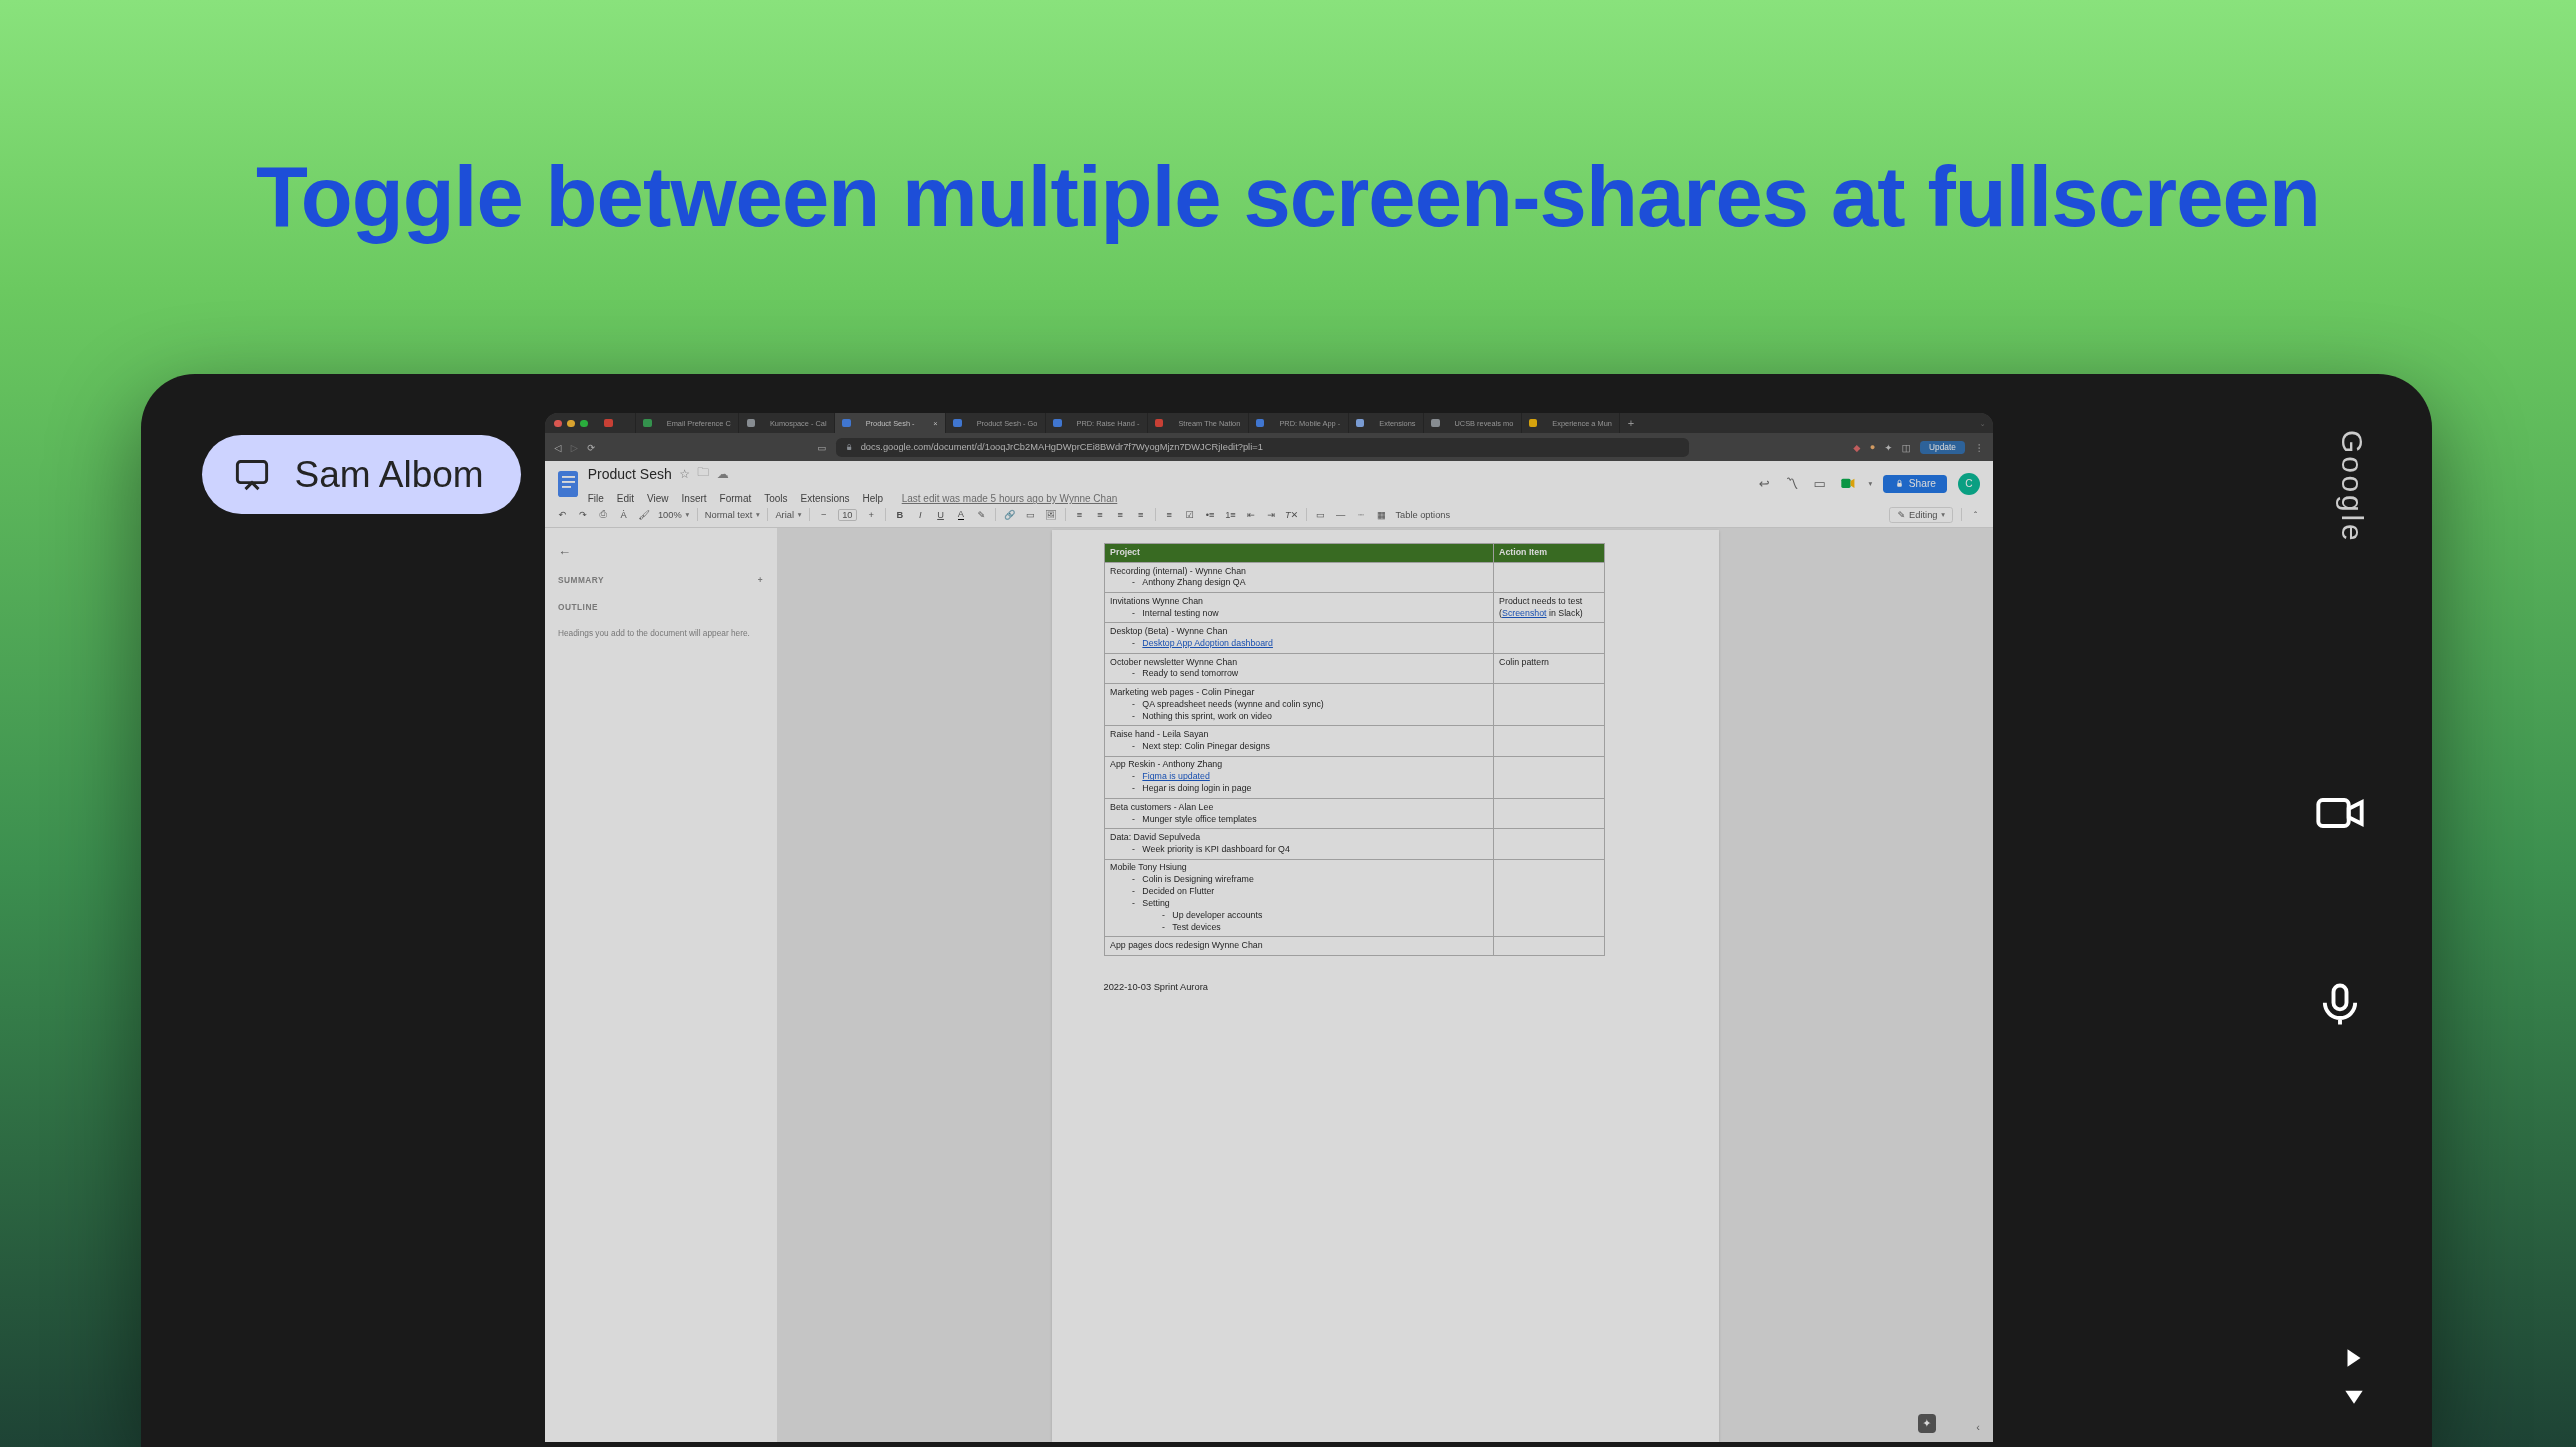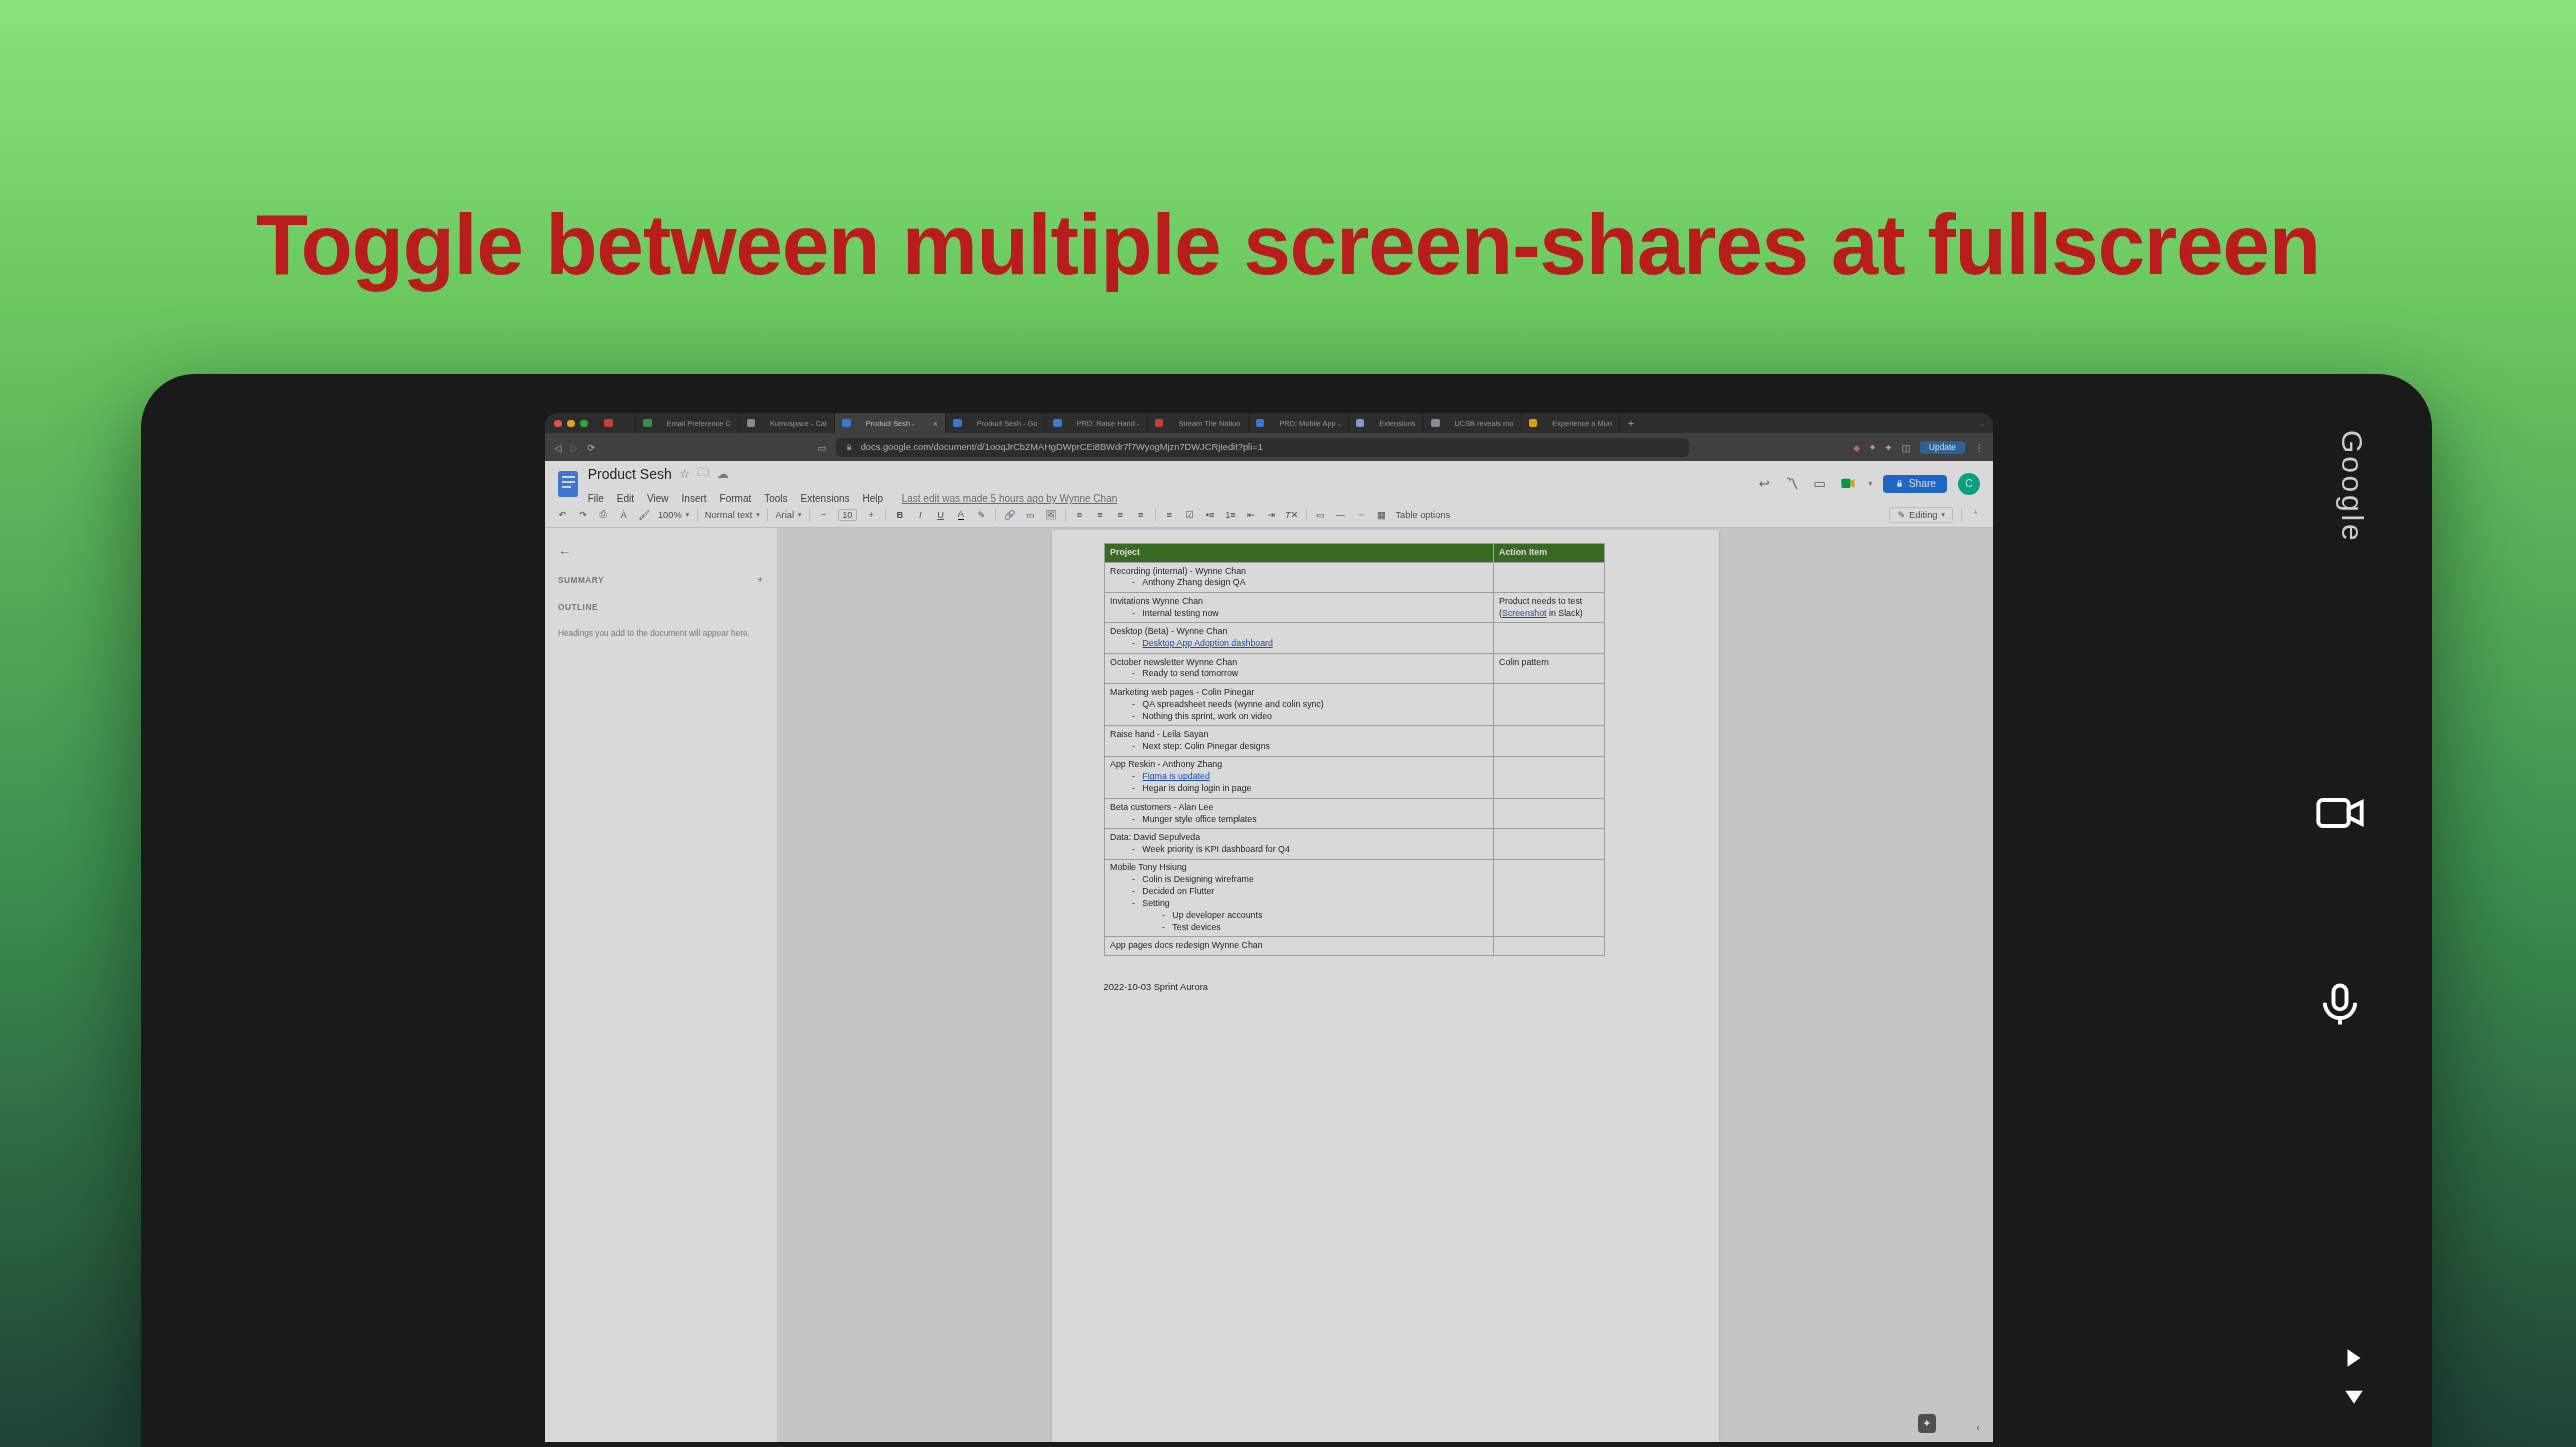--- a/index.html
+++ b/index.html
@@ -3,21 +3,21 @@
 <meta charset="utf-8">
 <style>
 * { margin:0; padding:0; box-sizing:border-box; }
 body {
   width:2576px; height:1448px;
   background:linear-gradient(to bottom,#89e27c 0%,#6bc960 20%,#3c8f4f 60%,#1e4335 100%);
   font-family:-apple-system,BlinkMacSystemFont,'Segoe UI',Arial,sans-serif;
   position:relative; overflow:hidden;
 }
 .headline { position:absolute; top:148px; left:0; right:0; text-align:center;
-  font-size:85px; font-weight:600; color:#b91c1c; letter-spacing:-0.9px;margin-top:48px; }
+  font-size:85px; font-weight:600; color:#1d4ed8; letter-spacing:-0.9px; }
 .device-frame { position:absolute; left:141px; top:374px; width:2291px; height:1073px;
   background:#1a1a1a; border-radius:54px 54px 0 0; overflow:hidden;
   box-shadow:0 28px 93px rgba(0,0,0,0.45); }
 .browser-window { position:absolute; left:404px; top:39px; width:1448px; height:1029px;
   background:#424242; border-radius:13px 13px 0 0; display:flex; flex-direction:column; overflow:hidden;
   filter:brightness(.88) contrast(.92); }
 .sharer-pills { position:absolute; left:61px; top:61px; display:flex; flex-direction:column; gap:24px; z-index:10; }
 .pill { display:flex; align-items:center; gap:18.5px; padding:18.5px 37px 18.5px 26px;
   border-radius:44px; font-size:37px; font-weight:500; white-space:nowrap; cursor:pointer; }
 .pill.active { background:#cdd3ff; color:#242424; }
@@ -95,20 +95,27 @@
 .dd { font-size:7.4px; color:#777; }
 </style>
 </head>
 <body>
 
 <div class="headline">Toggle between multiple screen-shares at fullscreen</div>
 
 <div class="device-frame">
 
   <div class="sharer-pills" id="sharer-pills">
+      <div class="pill active">
+        <svg viewBox="0 0 24 24" fill="none" stroke="currentColor" stroke-width="1.8">
+          <rect x="3" y="4" width="18" height="13" rx="2"></rect>
+          <path d="M8 21l4-4 4 4"></path>
+        </svg>
+        <span>Sam Albom</span>
+      </div>
     </div>
 
   <div class="brand-v">Google</div>
   <div class="side-rail">
     <div class="rail-btn">
       <svg viewBox="0 0 24 24" fill="none" stroke="currentColor" stroke-width="1.8">
         <rect x="2" y="6" width="14" height="12" rx="2"></rect>
           <path d="M16 10l6-3v10l-6-3z"></path>
       </svg>
     </div>

